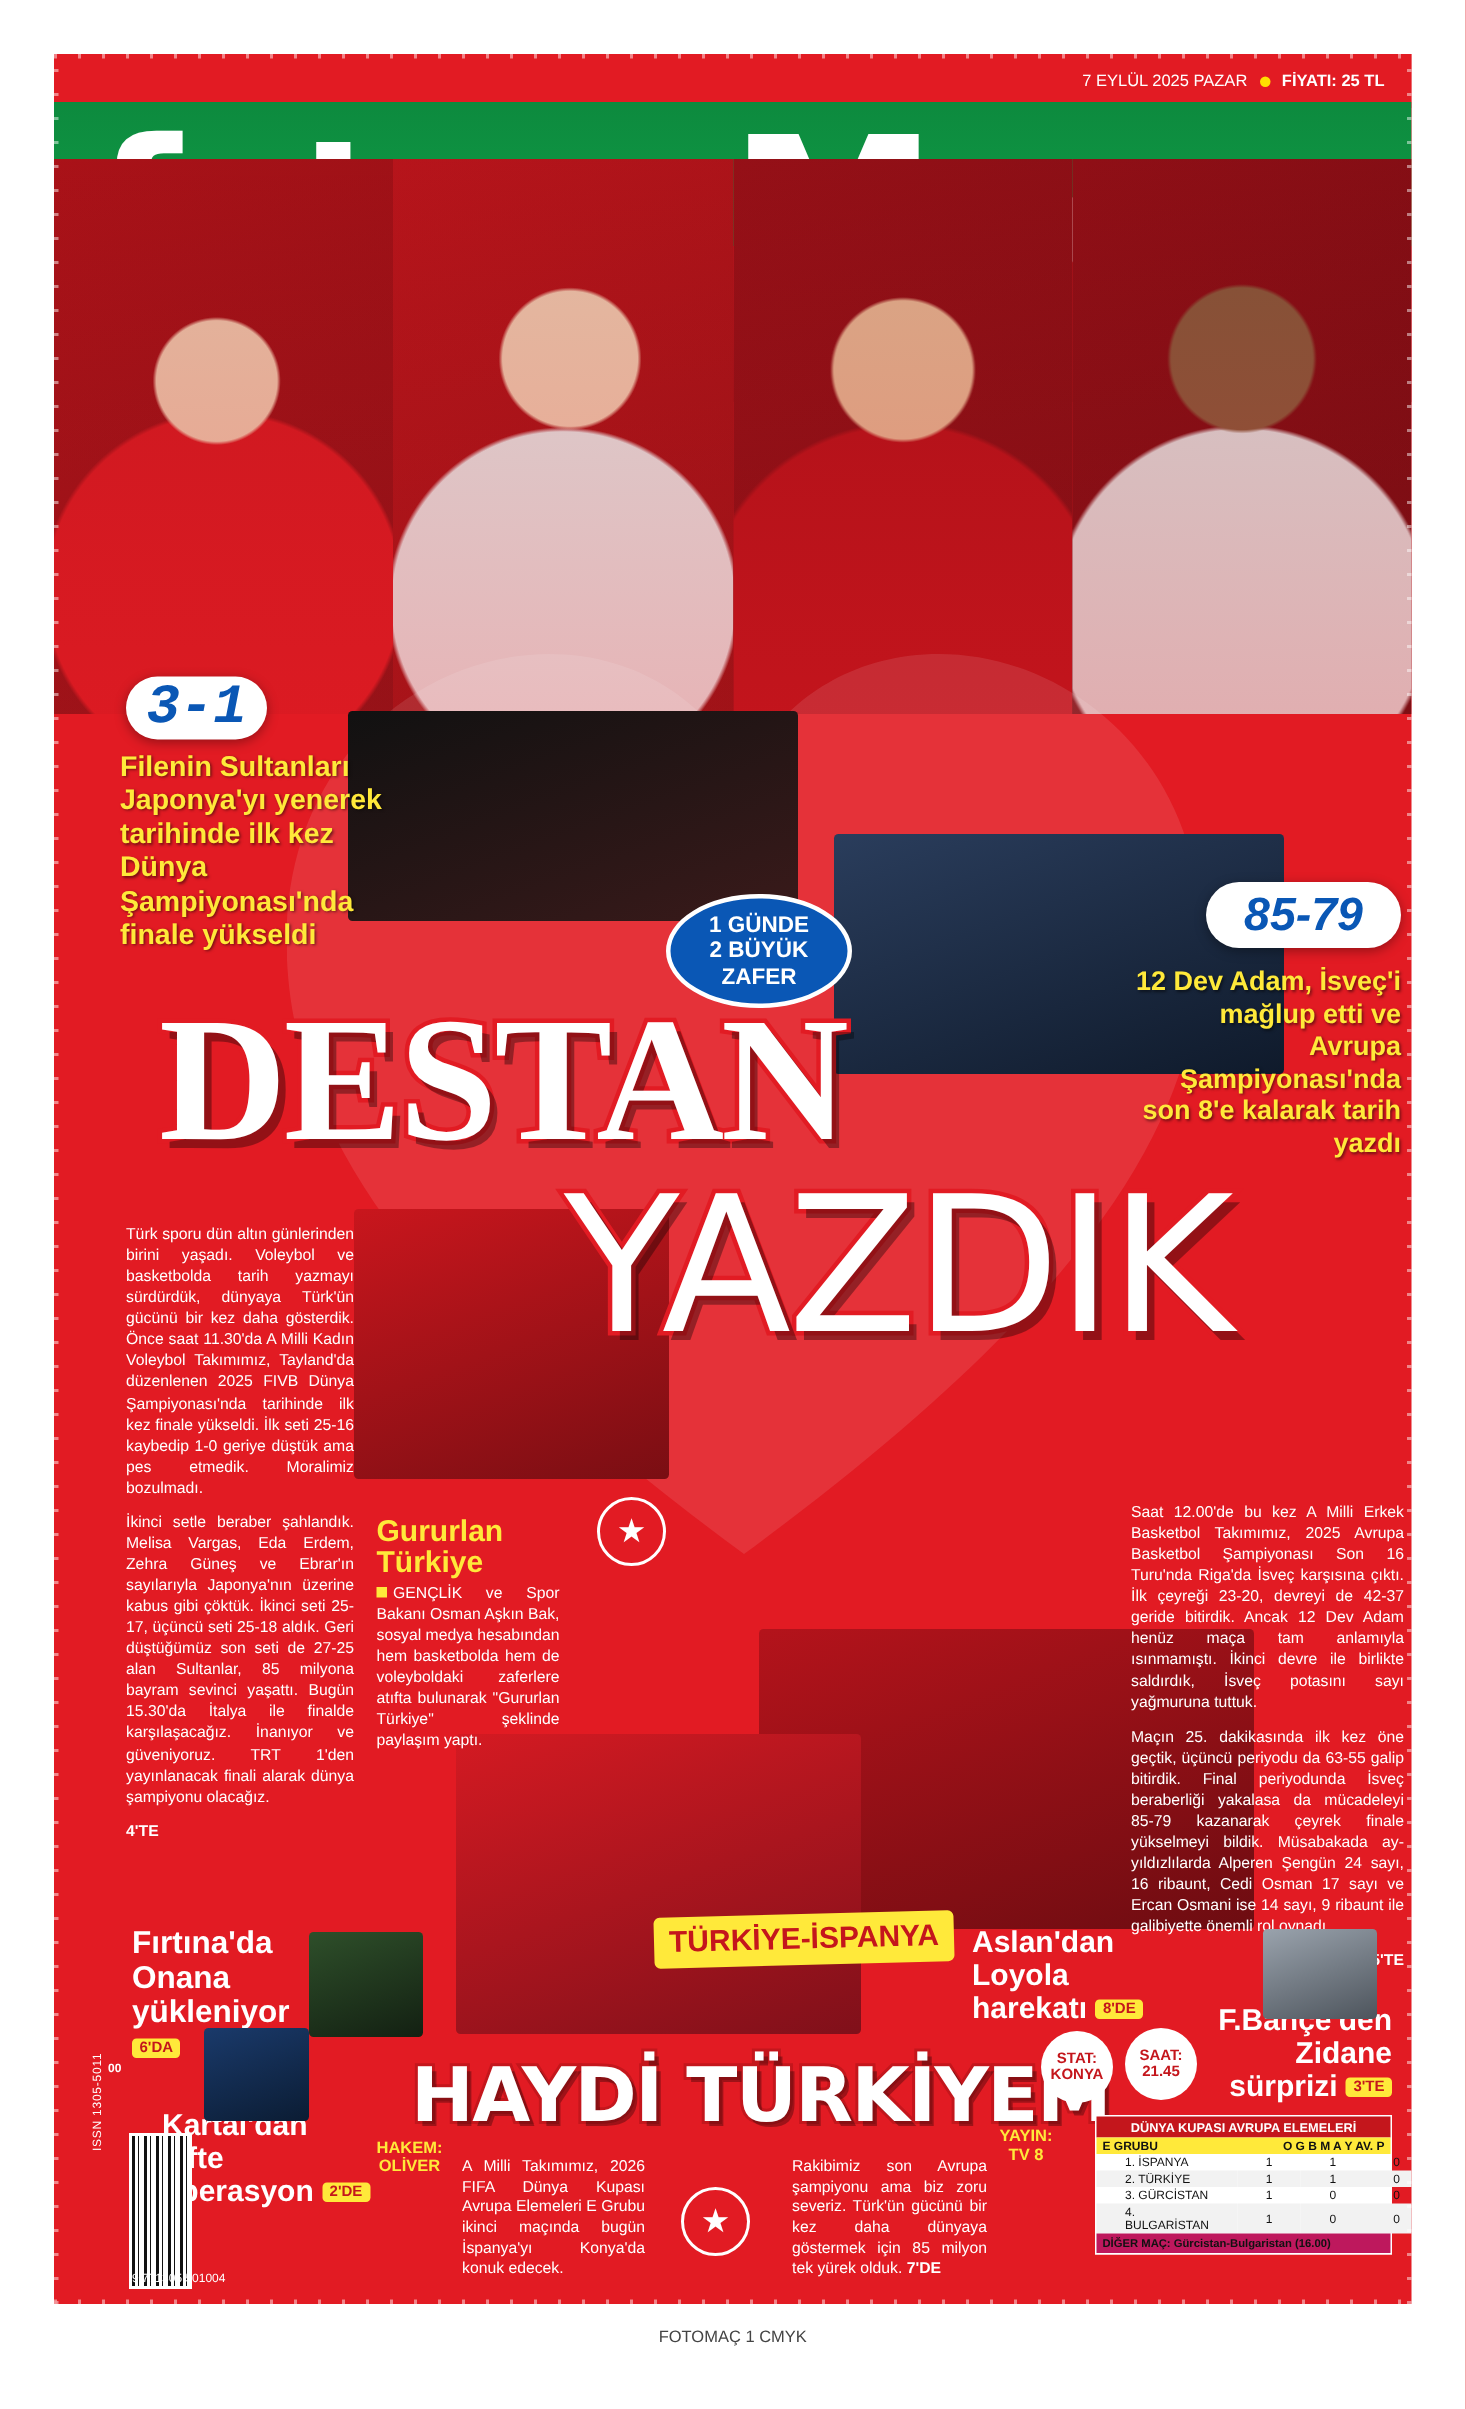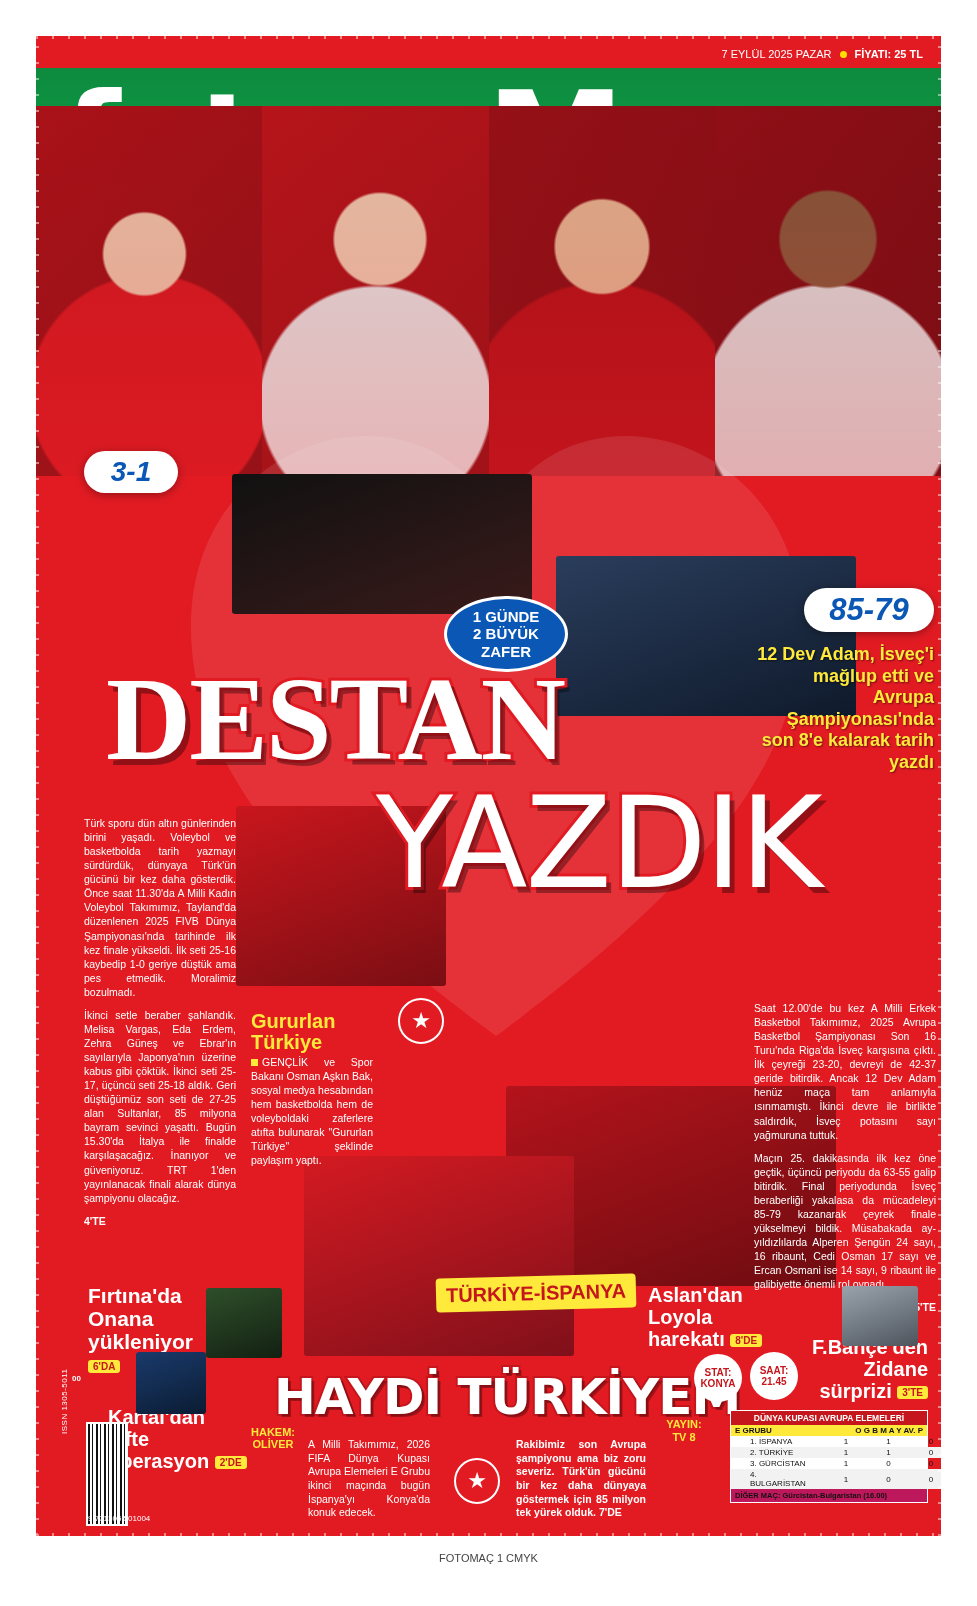--- a/index.html
+++ b/index.html
@@ -100,21 +100,21 @@
     clip-path: path("M305 610 C 60 430 0 310 0 200 C 0 80 90 10 175 10 C 240 10 285 48 305 90 C 325 48 370 10 435 10 C 520 10 610 80 610 200 C 610 310 550 430 305 610 Z");
   }
 
   
   .score-badge{
     position:absolute; border-radius:40px; background:#ffffff;
     color:#0a57b5; font-weight:bold; font-style:italic;
     display:flex;align-items:center;justify-content:center;
     box-shadow:0 2px 8px rgba(0,0,0,.35);
   }
-  #score-volleyball{ left:48px; top:415px; width:94px; height:42px; font-size:28px;}
+  #score-volleyball{ left:48px; top:415px; width:94px; height:42px; font-size:37px;font-family:Liberation Mono, monospace;}
   #score-basketball{ left:768px; top:552px; width:130px; height:44px; font-size:31px;}
 
   .lead-left{
     position:absolute; left:44px; top:465px; width:190px;
     color:#ffe93a; font-weight:bold; font-size:19px; line-height:1.18;
     text-shadow:1px 1px 2px rgba(0,0,0,.5);
   }
   .lead-right{
     position:absolute; left:718px; top:608px; width:180px; text-align:right;
     color:#ffe93a; font-weight:bold; font-size:18px; line-height:1.2;
@@ -196,21 +196,21 @@
     text-shadow:3px 3px 0 rgba(0,0,0,.3);
   }
   .hakem{
     position:absolute; left:208px; top:1390px; width:58px; color:#ffe93a;
     font-size:11px; font-weight:bold; line-height:1.1; text-align:center;
   }
   .blurb{
     position:absolute; color:#ffffff; font-size:10.5px; line-height:1.3; text-align:justify;
   }
   #blurb-milli{left:272px; top:1402px; width:122px;}
-  #blurb-rakip{left:480px; top:1402px; width:130px;font-weight:bold;}
+  #blurb-rakip{left:492px; top:1402px; width:130px;}
   .yayin{
     position:absolute; left:624px; top:1382px; width:48px; color:#ffe93a;
     font-size:11px; font-weight:bold; text-align:center; line-height:1.15;
   }
   .pill{
     position:absolute; width:48px;height:48px;border-radius:50%;background:#ffffff;
     color:#c4161c;font-weight:bold;font-size:10px;display:flex;flex-direction:column;
     align-items:center;justify-content:center;line-height:1.1;text-align:center;
   }
   #pill-stat{left:658px; top:1318px;}
@@ -291,20 +291,21 @@
     <div class="smallphoto" style="left:196px;top:438px;width:300px;height:140px;background:linear-gradient(160deg,#111,#3a1a1a);"></div>
     <div class="smallphoto" style="left:520px;top:520px;width:300px;height:160px;background:linear-gradient(160deg,#2a3d5c,#0f1a2b);"></div>
     <div class="smallphoto" style="left:200px;top:770px;width:210px;height:180px;background:linear-gradient(160deg,#c9161d,#7a0e13);"></div>
     <div class="smallphoto" style="left:470px;top:1050px;width:330px;height:200px;background:linear-gradient(160deg,#b4131b,#6d0c11);"></div>
     <div class="smallphoto" style="left:268px;top:1120px;width:270px;height:200px;background:linear-gradient(160deg,#d41a22,#80101a);"></div>
 
     <div class="flagmark" style="left:362px;top:962px;">★</div>
     <div class="flagmark" style="left:418px;top:1422px;">★</div>
 
     <div class="score-badge" id="score-volleyball">3-1</div>
+    <div class="lead-left">Filenin Sultanları Japonya'yı yenerek tarihinde ilk kez Dünya Şampiyonası'nda finale yükseldi</div>
 
     <div class="score-badge" id="score-basketball">85-79</div>
     <div class="lead-right">12 Dev Adam, İsveç'i mağlup etti ve Avrupa Şampiyonası'nda son 8'e kalarak tarih yazdı</div>
 
     <div class="bubble">
       <span>1 GÜNDE</span>
       <span>2 BÜYÜK</span>
       <span>ZAFER</span>
     </div>
 

